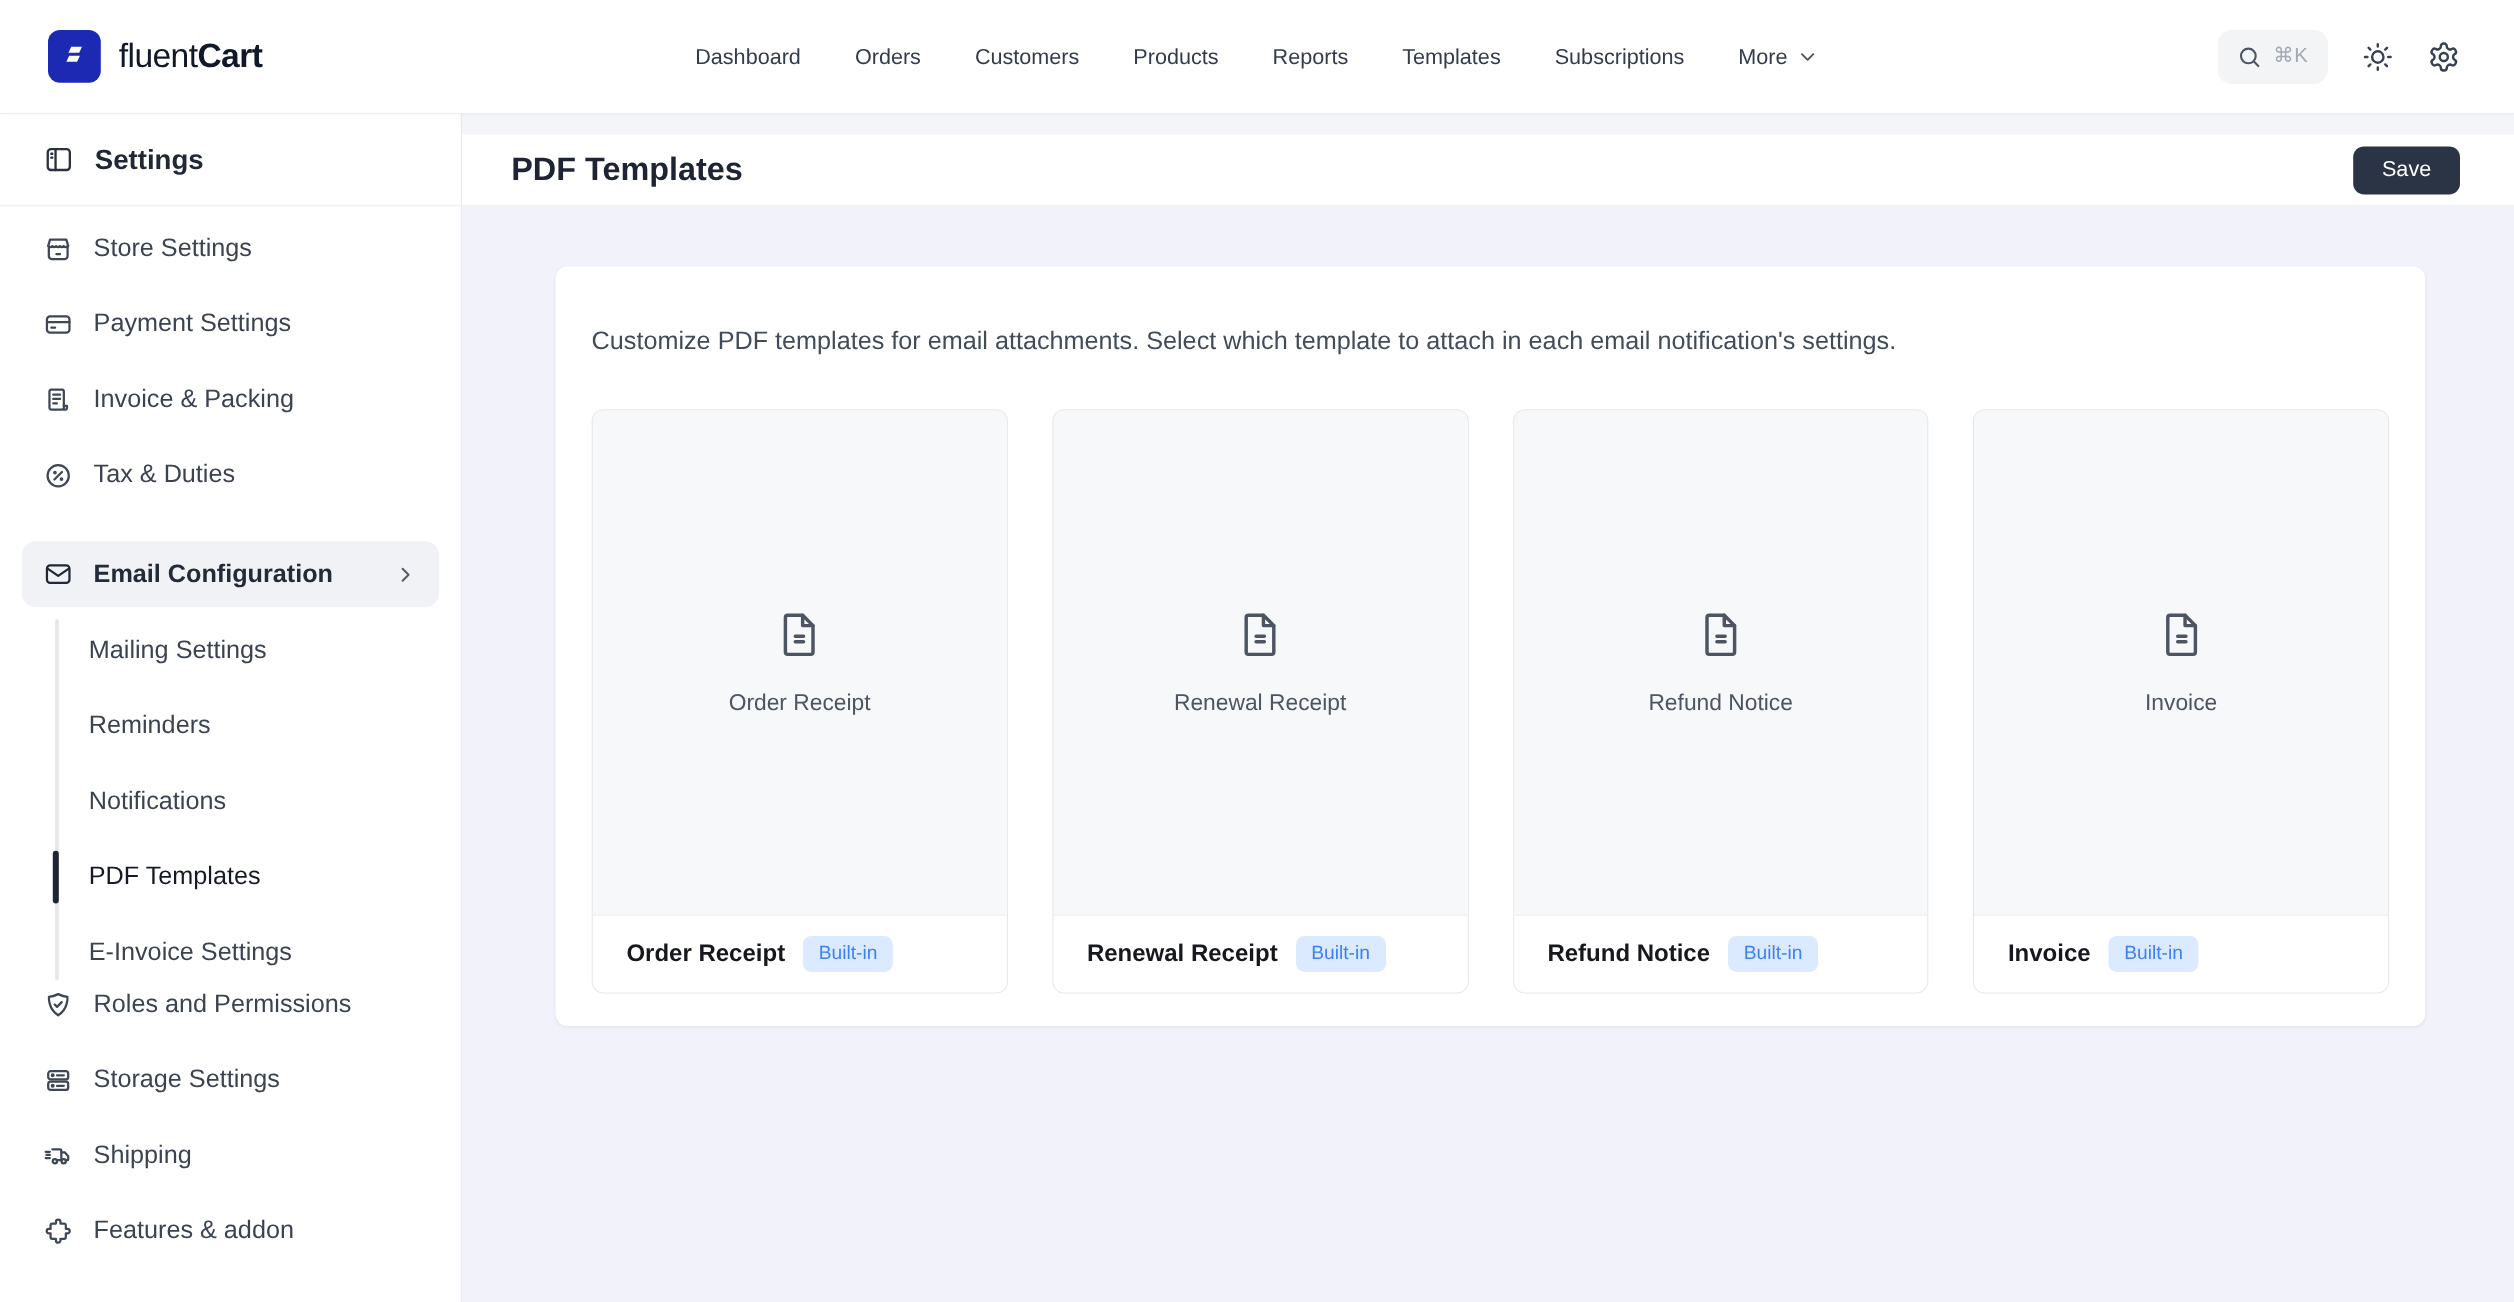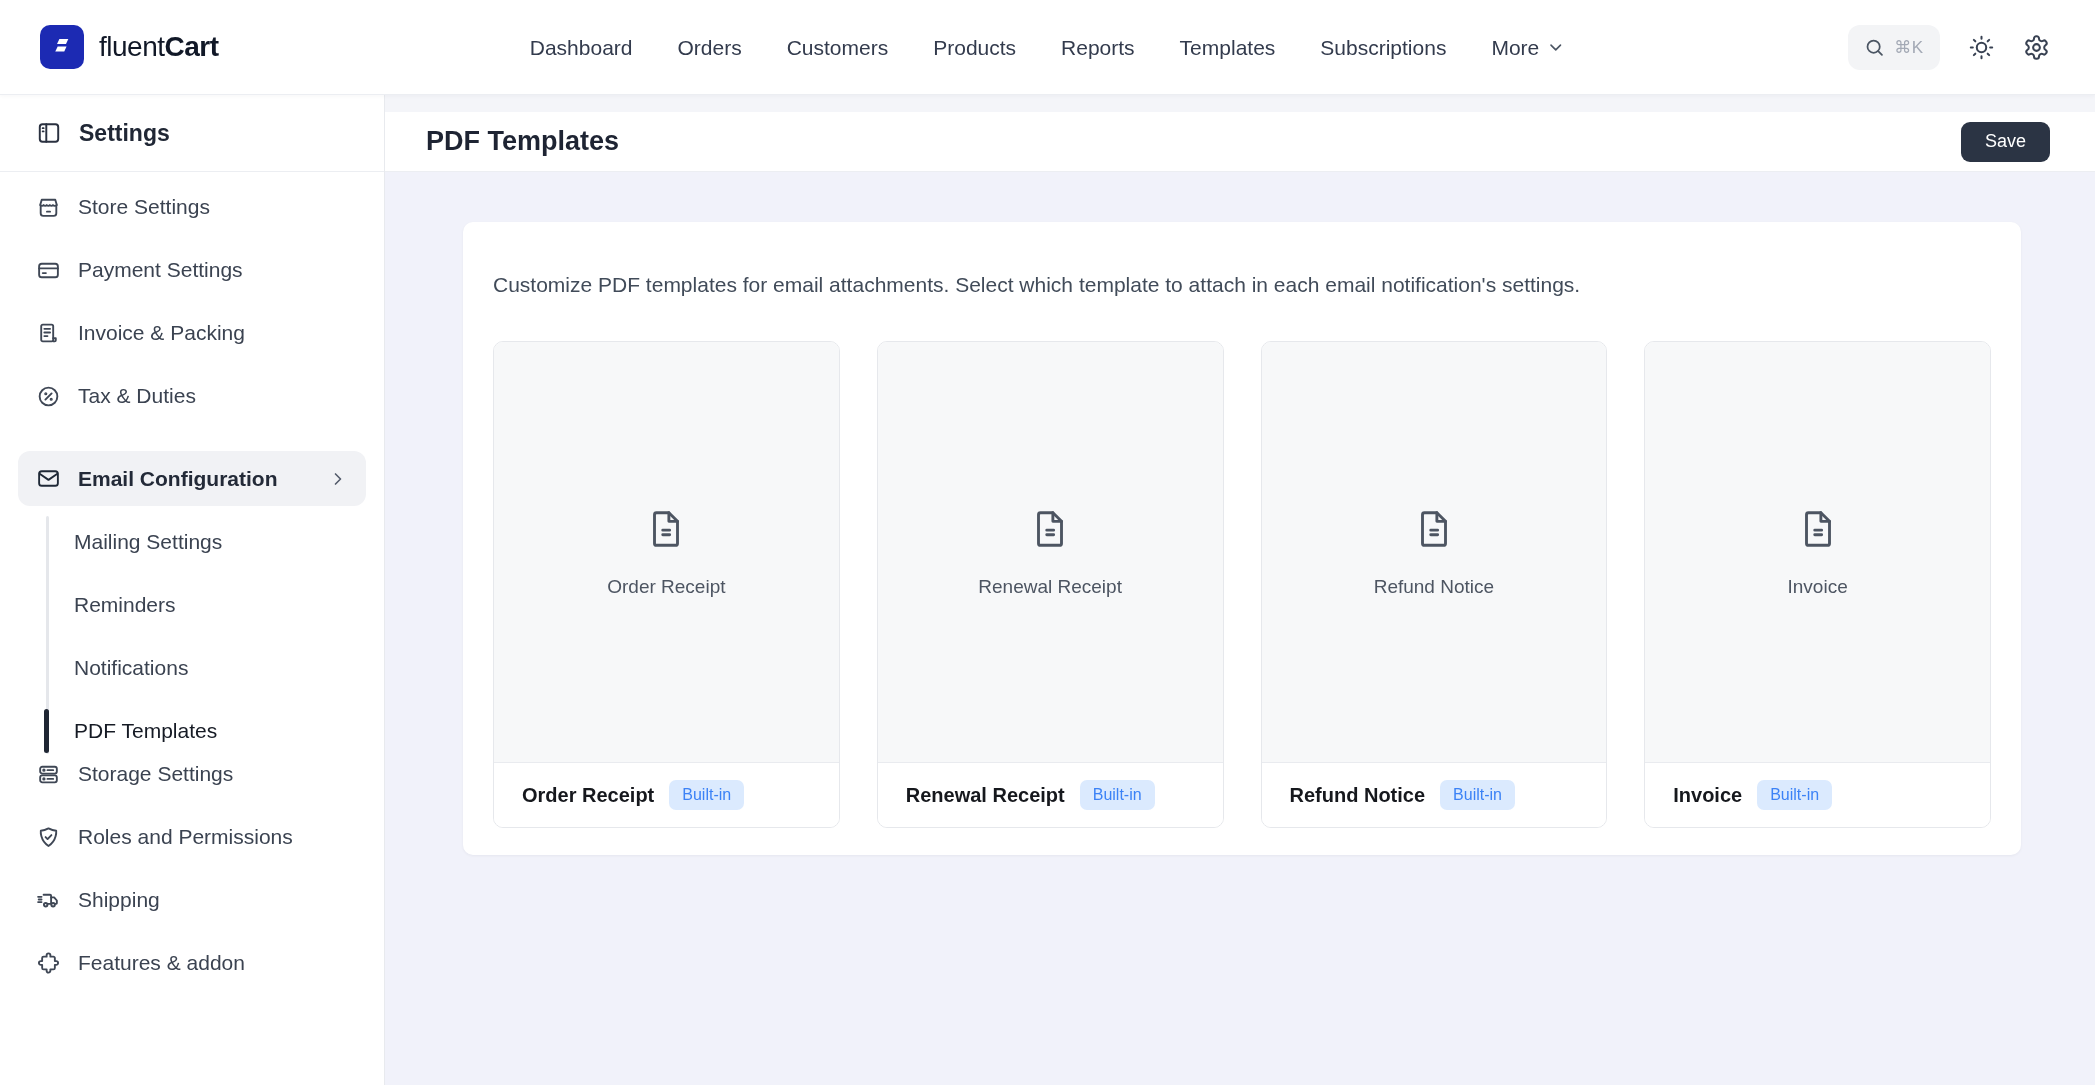--- a/index.html
+++ b/index.html
@@ -20,21 +20,21 @@
   .brand-logo {
     width:44px; height:44px; border-radius:10px; background:#1c2ab3;
     display:flex; align-items:center; justify-content:center;
   }
   .brand-name { font-size:28px; color:#111827; letter-spacing:-.5px; }
   .brand-name .bold { font-weight:700; }
   .main-nav {
     position:absolute; left:50%; top:0; transform:translateX(-50%);
     height:95px; display:flex; align-items:center; gap:45px;
   }
-  .nav-link { font-size:21px; font-weight:500; color:#333b4d; cursor:pointer; white-space:nowrap; }
+  .nav-link { font-size:18px; font-weight:500; color:#333b4d; cursor:pointer; white-space:nowrap; }
   .nav-more { display:flex; align-items:center; gap:7px; }
   .nav-more svg { color:#4b5563; }
   .top-actions { margin-left:auto; display:flex; align-items:center; gap:27px; }
   .search-pill {
     width:92px; height:45px; border-radius:12px; background:#f3f4f6;
     display:flex; align-items:center; justify-content:center; gap:9px; cursor:pointer;
   }
   .search-pill svg { color:#4b5563; }
   .kbd-hint { font-size:17px; color:#a3a9b5; letter-spacing:.5px; }
   .icon-btn { width:28px; height:28px; color:#384152; cursor:pointer; display:flex; align-items:center; justify-content:center; }
@@ -242,39 +242,42 @@
         <div class="sub-item">
             <span>Reminders</span>
           </div>
         <div class="sub-item">
             <span>Notifications</span>
           </div>
         <div class="sub-item active">
           <span class="active-bar"></span>
           <span>PDF Templates</span>
         </div>
-      </div>
-
+        <div class="sub-item">
+            <span>E-Invoice Settings</span>
+          </div>
+      </div>
+
+      <div class="side-item">
+        <svg width="25" height="25" viewBox="0 0 24 24" fill="none" stroke="currentColor" stroke-width="1.8" stroke-linecap="round" stroke-linejoin="round">
+            <path d="M12 3.3c2.4 1.2 4.9 2 7.4 2.2 0 0 .9 9.5-7.4 14.7C3.7 15 4.6 5.5 4.6 5.5 7.1 5.3 9.6 4.5 12 3.3Z"></path>
+            <path d="m9.2 11.6 1.9 1.9 3.7-3.8"></path>
+          </svg>
+        <span>Roles and Permissions</span>
+      </div>
       <div class="side-item">
         <svg width="25" height="25" viewBox="0 0 24 24" fill="none" stroke="currentColor" stroke-width="1.8" stroke-linecap="round">
             <rect x="4" y="4.5" width="16" height="6.6" rx="2"></rect>
             <rect x="4" y="12.9" width="16" height="6.6" rx="2"></rect>
             <circle cx="7.6" cy="7.8" r="0.7" fill="currentColor"></circle>
             <path d="M11 7.8h5.5"></path>
             <circle cx="7.6" cy="16.2" r="0.7" fill="currentColor"></circle>
             <path d="M11 16.2h5.5"></path>
           </svg>
         <span>Storage Settings</span>
-      </div>
-      <div class="side-item">
-        <svg width="25" height="25" viewBox="0 0 24 24" fill="none" stroke="currentColor" stroke-width="1.8" stroke-linecap="round" stroke-linejoin="round">
-            <path d="M12 3.3c2.4 1.2 4.9 2 7.4 2.2 0 0 .9 9.5-7.4 14.7C3.7 15 4.6 5.5 4.6 5.5 7.1 5.3 9.6 4.5 12 3.3Z"></path>
-            <path d="m9.2 11.6 1.9 1.9 3.7-3.8"></path>
-          </svg>
-        <span>Roles and Permissions</span>
       </div>
       <div class="side-item">
         <svg width="25" height="25" viewBox="0 0 24 24" fill="none" stroke="currentColor" stroke-width="1.8" stroke-linecap="round" stroke-linejoin="round">
             <path d="M7.3 6.5h6.2a1 1 0 0 1 1 1v7.7H11"></path>
             <path d="M14.5 9h2.9l2.6 3v2.7a.5.5 0 0 1-.5.5h-1.4"></path>
             <circle cx="9.3" cy="16.1" r="1.7"></circle>
             <circle cx="16.4" cy="16.1" r="1.7"></circle>
             <path d="M2 8.5h3.3M2.6 11h2.7M2 13.5h3.3"></path>
           </svg>
         <span>Shipping</span>

